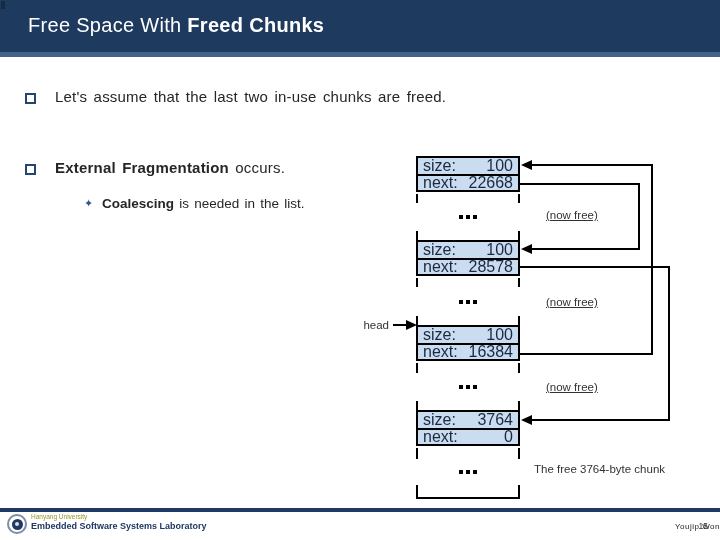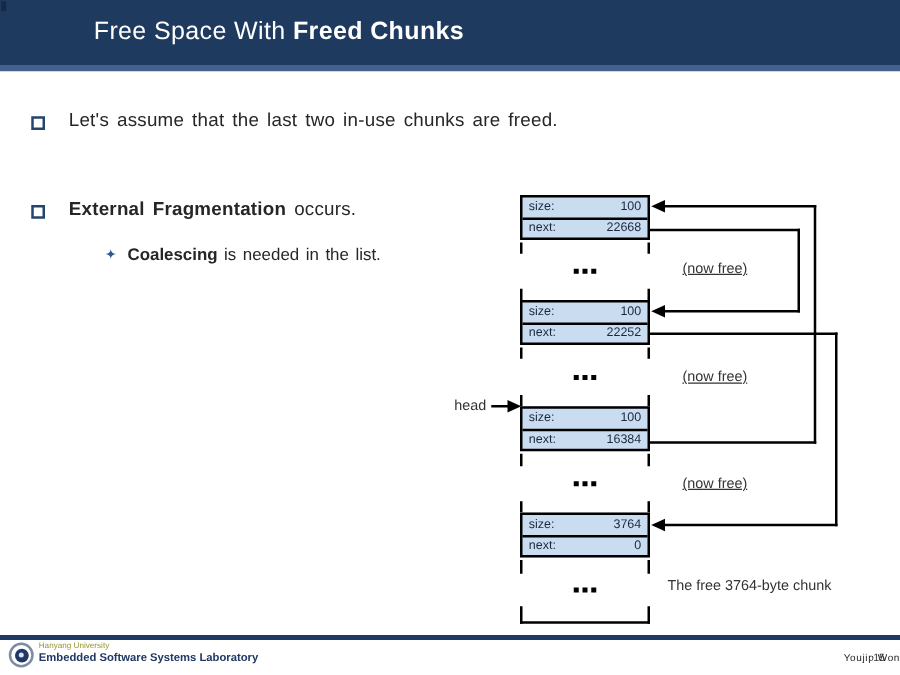--- a/index.html
+++ b/index.html
@@ -3,38 +3,38 @@
 <meta charset="utf-8">
 <style>
   * { margin:0; padding:0; box-sizing:border-box; }
   body { font-family:"Liberation Sans", sans-serif; background:#888; }
   .slide { position:relative; width:720px; height:540px; background:#ffffff; overflow:hidden; margin:0 auto; }
 
   
   .header { position:absolute; left:0; top:0; width:720px; height:52px; background:#1F3A5F; }
   .header-strip { position:absolute; left:0; top:52px; width:720px; height:5px; background:#42618D; }
   .corner-tick { position:absolute; left:1px; top:1px; width:4px; height:8px; background:#152a45; }
-  .title { position:absolute; left:28px; top:14px; color:#ffffff; font-size:20px; letter-spacing:0.3px; white-space:nowrap;margin-left:47px; }
+  .title { position:absolute; left:28px; top:14px; color:#ffffff; font-size:20px; letter-spacing:0.3px; white-space:nowrap; }
   .title .bold { font-weight:bold; }
 
   
   .bullet-sq { position:absolute; width:11px; height:11px; border:2px solid #24466e; background:#fff; }
   .b1-sq { left:25px; top:93px; }
   .b2-sq { left:25px; top:164px; }
   .bullet-text { position:absolute; left:55px; color:#262626; font-size:15px; word-spacing:2px; letter-spacing:0.2px; white-space:nowrap; }
   .b1-text { top:88px;text-align:right; }
   .b2-text { top:159px; }
   .bullet-text .bold { font-weight:bold; }
   .sub-diamond { position:absolute; left:84px; top:197px; color:#2e5690; font-size:11px; }
   .sub-text { position:absolute; left:102px; top:196px; color:#262626; font-size:13.5px; word-spacing:1.5px; white-space:nowrap; }
   .sub-text .bold { font-weight:bold; }
 
   
   .chunk-box { position:absolute; left:416px; width:104px; border:2px solid #000; background:#C9DCF0; }
-  .chunk-row { height:16px; display:flex; justify-content:space-between; align-items:center; padding:0 5px; font-size:10px; line-height:16px; color:#1b2940; }
+  .chunk-row { height:16px; display:flex; justify-content:space-between; align-items:center; padding:0 5px; font-size:16px; line-height:16px; color:#1b2940; }
   .chunk-row + .chunk-row { border-top:2px solid #000; }
   .gap-stub { position:absolute; left:416px; width:104px; border-left:2px solid #000; border-right:2px solid #000; background:#fff; }
   .gap-stub.closed { border-bottom:2px solid #000; }
   .dots { position:absolute; left:416px; width:104px; display:flex; justify-content:center; align-items:center; gap:3px; }
   .dots span { width:4px; height:4px; background:#000; display:block; }
 
   
   .line { position:absolute; background:#000; }
   .arrow-left { position:absolute; width:0; height:0; border-top:5px solid transparent; border-bottom:5px solid transparent; border-right:11px solid #000; }
   .arrow-right { position:absolute; width:0; height:0; border-top:5px solid transparent; border-bottom:5px solid transparent; border-left:11px solid #000; }
@@ -102,21 +102,21 @@
   <div class="gap-stub" style="top:231px; height:9px;"></div>
   <div class="now-free nf1">(now free)</div>
 
   <div class="chunk-box" style="top:240px;">
     <div class="chunk-row">
       <span>size:</span>
       <span>100</span>
     </div>
     <div class="chunk-row">
       <span>next:</span>
-      <span>22252</span>
+      <span>28578</span>
     </div>
   </div>
 
   <div class="gap-stub" style="top:278px; height:9px;"></div>
   <div class="dots" style="top:287px; height:29px;">
       <span></span>
       <span></span>
       <span></span>
     </div>
   <div class="gap-stub" style="top:316px; height:9px;"></div>

